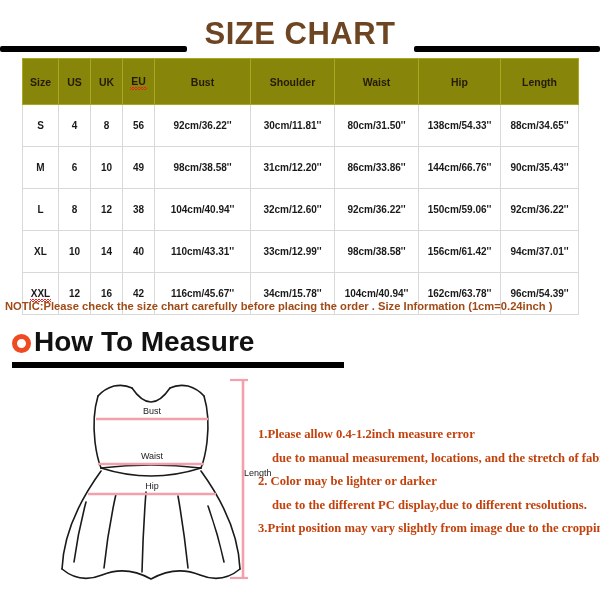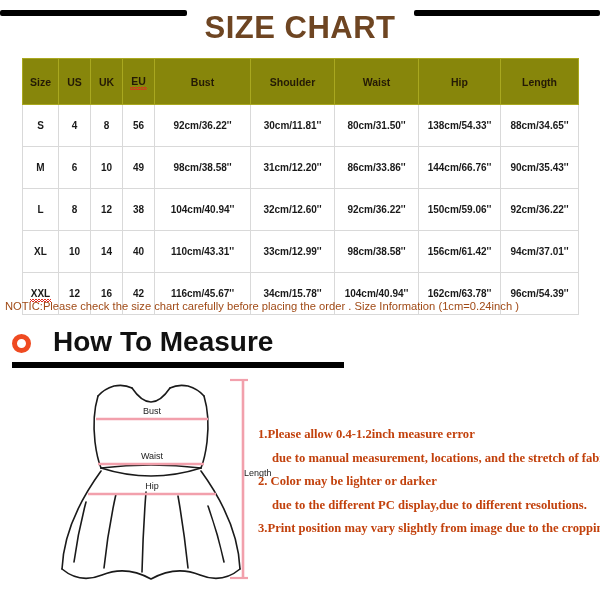--- a/index.html
+++ b/index.html
@@ -20,21 +20,21 @@
   }
 
   
   .title-row {
     position: absolute;
     top: 10px;
     left: 0;
     width: 600px;
     height: 42px;
     display: flex;
-    align-items: flex-start;
+    align-items: flex-end;
     justify-content: center;
     gap: 0px;
   }
   .title-rule {
     height: 6px;
     background: #000000;
     border-radius: 2px;
   }
   .title-rule.left  { width: 196px; margin-right: 18px; }
   .title-rule.right { width: 196px; margin-left: 18px; }
@@ -106,37 +106,37 @@
     background-repeat: repeat-x;
   }
 
   
   .notice {
     position: absolute;
     top: 300px;
     left: 5px;
     width: 592px;
     font-size: 11.2px;
-    font-weight: normal;
+    font-weight: bold;
     color: #a04a16;
     font-family: "Liberation Sans", sans-serif;
     white-space: nowrap;
   }
 
   
   .htm-block {
     position: absolute;
     top: 324px;
     left: 12px;
     width: 332px;
   }
   .htm-head {
     display: flex;
     align-items: center;
-    gap: 22px;
+    gap: 3px;
     height: 36px;
   }
   .ring-icon {
     width: 19px;
     height: 19px;
     border-radius: 50%;
     border: 5px solid #ef4a21;
     background: #ffffff;
     flex: none;
     margin-top: 2px;

